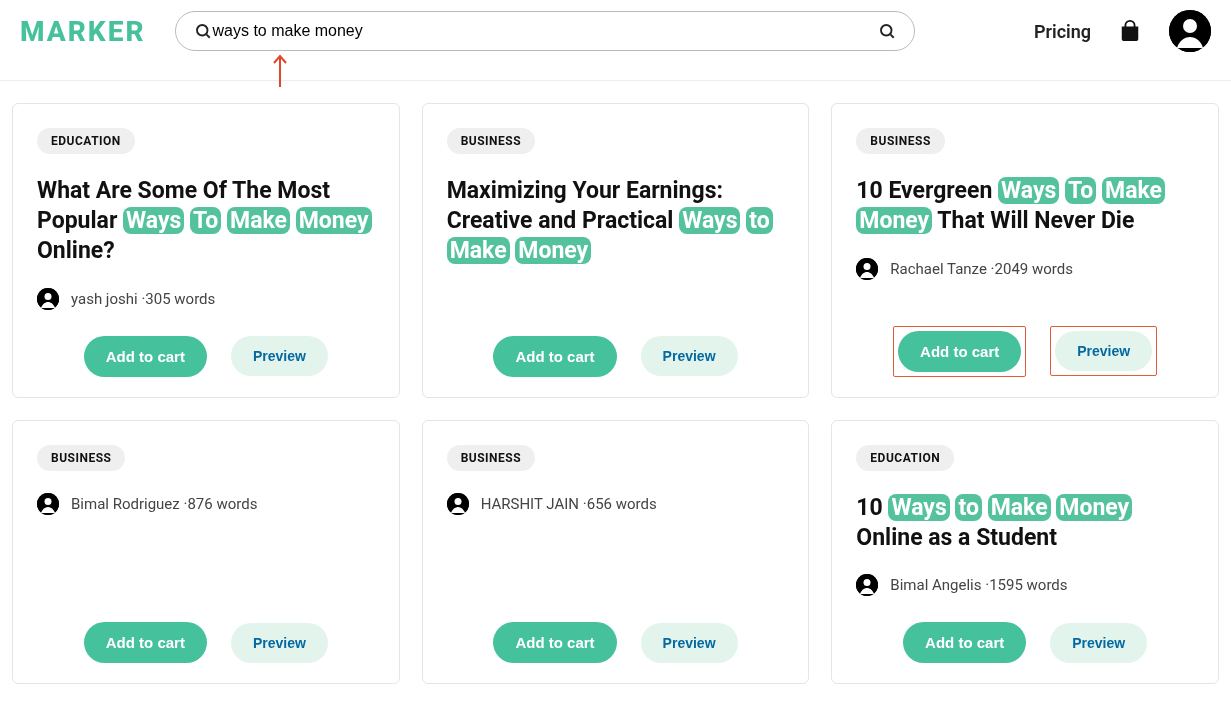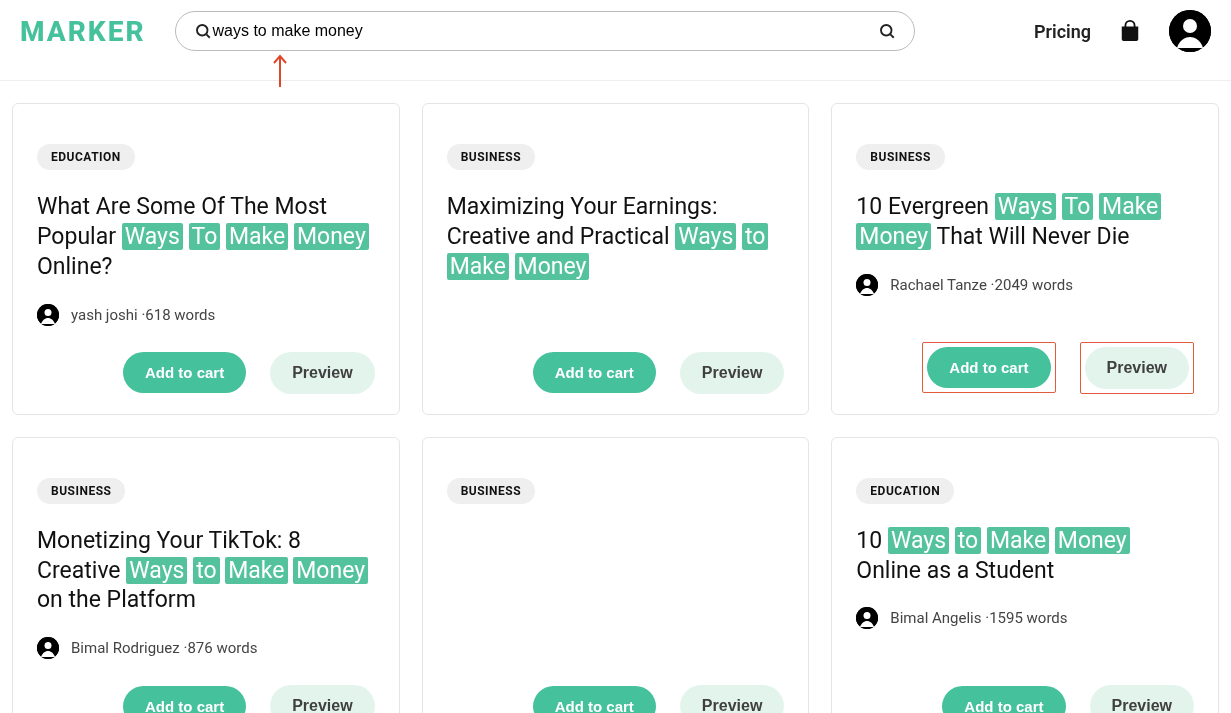--- a/index.html
+++ b/index.html
@@ -10,30 +10,30 @@
   .search-bar { display: flex; align-items: center; border: 1px solid #bbb; border-radius: 30px; padding: 10px 18px; gap: 0; }
   .search-bar input { flex: 1; border: none; outline: none; font-size: 16px; background: transparent; }
   .search-icon-right { margin-left: auto; }
   .arrow-annotation { position: absolute; left: 95px; top: 42px; }
   .nav-right { display: flex; align-items: center; gap: 28px; margin-left: auto; }
   .pricing-link { font-size: 18px; font-weight: 600; color: #222; cursor: pointer; }
   .bag-icon { width: 22px; height: 22px; }
   .avatar { width: 42px; height: 42px; border-radius: 50%; background: #000; display: flex; align-items: center; justify-content: center; }
   .divider { border-top: 1px solid #eee; margin-top: 18px; }
   .grid { display: grid; grid-template-columns: repeat(3, 1fr); gap: 22px; padding: 22px 12px; }
-  .card { border: 1px solid #e5e5e5; border-radius: 6px; padding: 40px 24px 20px 24px; display: flex; flex-direction: column; }
+  .card { border: 1px solid #e5e5e5; border-radius: 6px; padding: 24px 24px 20px 24px; display: flex; flex-direction: column; }
   .cat-badge { display: inline-block; background: #efefef; border-radius: 16px; padding: 6px 14px; font-size: 12px; font-weight: 700; letter-spacing: 0.5px; align-self: flex-start; margin-bottom: 22px; }
-  .title { font-size: 23px; font-weight: 400; line-height: 1.3; margin-bottom: 22px; }
-  .hl { background: #55c29e; color: #fff; padding: 0 3px; border-radius: 2px; }
+  .title { font-size: 23px; font-weight: 700; line-height: 1.3; margin-bottom: 22px; }
+  .hl { background: #55c29e; color: #fff; padding: 0 3px; border-radius: 8px; }
   .author-row { display: flex; align-items: center; gap: 12px; font-size: 15px; color: #222; margin-bottom: 26px; }
   .author-icon { width: 22px; height: 22px; border-radius: 50%; background: #000; display:flex; align-items:center; justify-content:center; flex-shrink:0; }
   .author-meta { color: #444; }
-  .actions { display: flex; align-items: center; justify-content: flex-end; gap: 24px; margin-top: auto; }
+  .actions { display: flex; align-items: center; justify-content: center; gap: 24px; margin-top: auto; }
   .btn-add { background: #45c19c; color: #fff; border: none; border-radius: 22px; padding: 12px 22px; font-size: 15px; font-weight: 700; cursor: pointer; }
-  .btn-preview { background: #e3f4ed; color: #404040; border: none; border-radius: 22px; padding: 12px 22px; font-size: 16px; font-weight: 700; cursor: pointer; }
+  .btn-preview { background: #e3f4ed; color: #0369a1; border: none; border-radius: 22px; padding: 12px 22px; font-size: 14px; font-weight: 700; cursor: pointer; }
   .box-annot { border: 1px solid #e15b3d; border-radius: 2px; padding: 4px; }
   svg { display: block; }
 </style>
 </head>
 <body>
 
 <div class="header">
   <div class="logo">MARKER</div>
 
   <div class="search-wrap">
@@ -84,21 +84,21 @@
       <div class="cat-badge">EDUCATION</div>
       <div class="title">What Are Some Of The Most Popular <span class="hl">Ways</span> <span class="hl">To</span> <span class="hl">Make</span> <span class="hl">Money</span> Online?</div>
       <div class="author-row">
         <span class="author-icon">
           <svg width="22" height="22" viewBox="0 0 22 22">
             <circle cx="11" cy="11" r="11" fill="#000"></circle>
             <circle cx="11" cy="8.5" r="3.5" fill="#fff"></circle>
             <path d="M4 20c1.5-4.5 5-6 7-6s5.5 1.5 7 6" fill="#fff"></path>
           </svg>
         </span>
-        <span class="author-meta"><span>yash joshi</span> ·<span>618 words</span></span>
+        <span class="author-meta"><span>yash joshi</span> ·<span>305 words</span></span>
       </div>
       <div class="actions">
         <div><button class="btn-add">Add to cart</button></div>
         <div><button class="btn-preview">Preview</button></div>
       </div>
     </div>
     <div class="card">
       <div class="cat-badge">BUSINESS</div>
       <div class="title">Maximizing Your Earnings: Creative and Practical <span class="hl">Ways</span> <span class="hl">to</span> <span class="hl">Make</span> <span class="hl">Money</span></div>
       <div class="actions">
@@ -119,38 +119,47 @@
         </span>
         <span class="author-meta"><span>Rachael Tanze</span> ·<span>2049 words</span></span>
       </div>
       <div class="actions">
         <div class="box-annot"><button class="btn-add">Add to cart</button></div>
         <div class="box-annot"><button class="btn-preview">Preview</button></div>
       </div>
     </div>
     <div class="card">
       <div class="cat-badge">BUSINESS</div>
-      <div class="title">Monetizing Your TikTok: 8 Creative <span class="hl">Ways</span> <span class="hl">to</span> <span class="hl">Make</span> <span class="hl">Money</span> on the Platform</div>
       <div class="author-row">
         <span class="author-icon">
           <svg width="22" height="22" viewBox="0 0 22 22">
             <circle cx="11" cy="11" r="11" fill="#000"></circle>
             <circle cx="11" cy="8.5" r="3.5" fill="#fff"></circle>
             <path d="M4 20c1.5-4.5 5-6 7-6s5.5 1.5 7 6" fill="#fff"></path>
           </svg>
         </span>
         <span class="author-meta"><span>Bimal Rodriguez</span> ·<span>876 words</span></span>
       </div>
       <div class="actions">
         <div><button class="btn-add">Add to cart</button></div>
         <div><button class="btn-preview">Preview</button></div>
       </div>
     </div>
     <div class="card">
       <div class="cat-badge">BUSINESS</div>
+      <div class="author-row">
+        <span class="author-icon">
+          <svg width="22" height="22" viewBox="0 0 22 22">
+            <circle cx="11" cy="11" r="11" fill="#000"></circle>
+            <circle cx="11" cy="8.5" r="3.5" fill="#fff"></circle>
+            <path d="M4 20c1.5-4.5 5-6 7-6s5.5 1.5 7 6" fill="#fff"></path>
+          </svg>
+        </span>
+        <span class="author-meta"><span>HARSHIT JAIN</span> ·<span>656 words</span></span>
+      </div>
       <div class="actions">
         <div><button class="btn-add">Add to cart</button></div>
         <div><button class="btn-preview">Preview</button></div>
       </div>
     </div>
     <div class="card">
       <div class="cat-badge">EDUCATION</div>
       <div class="title">10 <span class="hl">Ways</span> <span class="hl">to</span> <span class="hl">Make</span> <span class="hl">Money</span> Online as a Student</div>
       <div class="author-row">
         <span class="author-icon">

